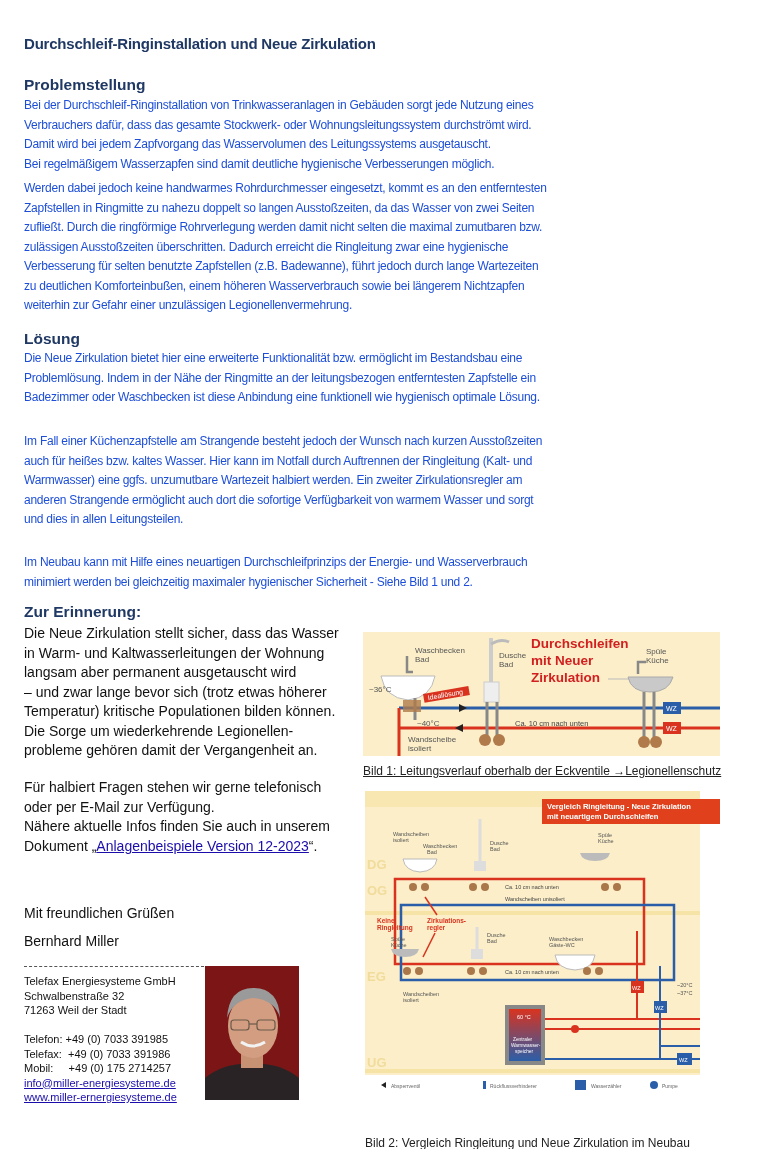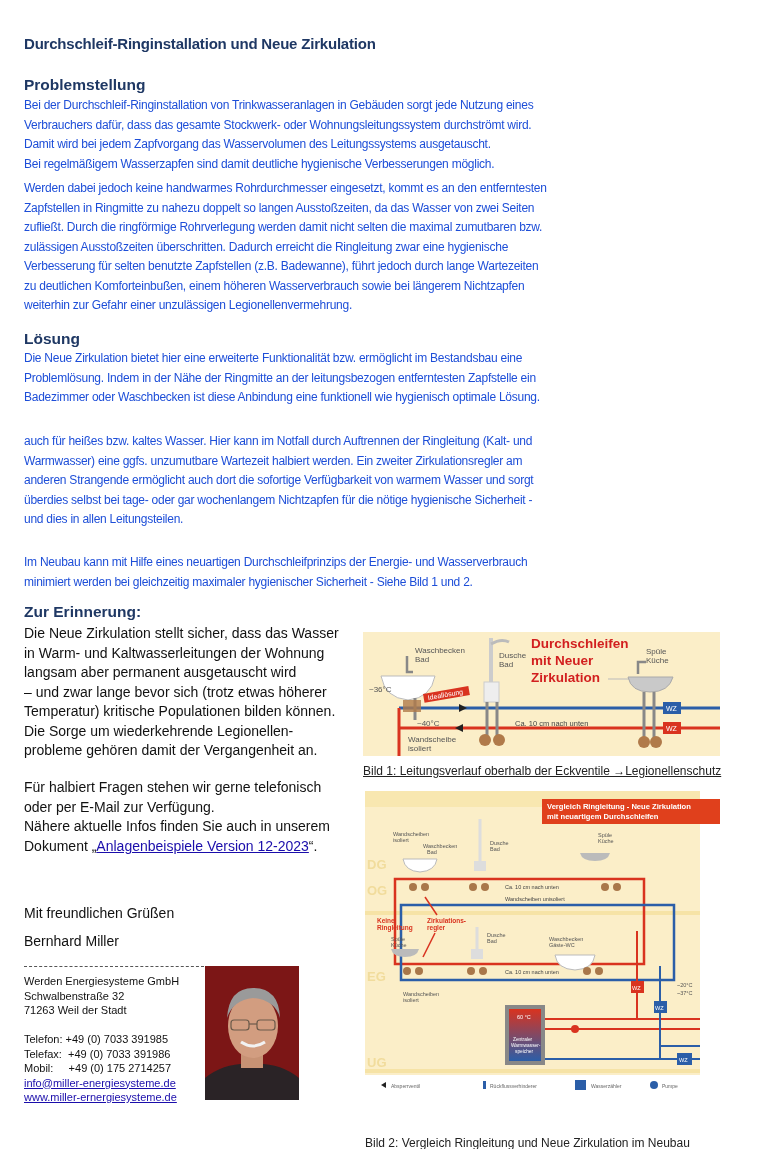--- a/index.html
+++ b/index.html
@@ -46,24 +46,24 @@
     <span>weiterhin zur Gefahr einer unzulässigen Legionellenvermehrung.</span>
   </div>
 
   <div class="h" style="top:330px;">Lösung</div>
   <div class="para" style="top:349px;">
     <span>Die Neue Zirkulation bietet hier eine erweiterte Funktionalität bzw. ermöglicht im Bestandsbau eine</span>
     <span>Problemlösung. Indem in der Nähe der Ringmitte an der leitungsbezogen entferntesten Zapfstelle ein</span>
     <span>Badezimmer oder Waschbecken ist diese Anbindung eine funktionell wie hygienisch optimale Lösung.</span>
   </div>
   <div class="para" style="top:432px;">
+    <span>Im Fall einer Küchenzapfstelle am Strangende besteht jedoch der Wunsch nach kurzen Ausstoßzeiten</span>
     <span>auch für heißes bzw. kaltes Wasser. Hier kann im Notfall durch Auftrennen der Ringleitung (Kalt- und</span>
     <span>Warmwasser) eine ggfs. unzumutbare Wartezeit halbiert werden. Ein zweiter Zirkulationsregler am</span>
     <span>anderen Strangende ermöglicht auch dort die sofortige Verfügbarkeit von warmem Wasser und sorgt</span>
-    <span>überdies selbst bei tage- oder gar wochenlangem Nichtzapfen für die nötige hygienische Sicherheit -</span>
     <span>und dies in allen Leitungsteilen.</span>
   </div>
   <div class="para" style="top:553px;">
     <span>Im Neubau kann mit Hilfe eines neuartigen Durchschleifprinzips der Energie- und Wasserverbrauch</span>
     <span>minimiert werden bei gleichzeitig maximaler hygienischer Sicherheit - Siehe Bild 1 und 2.</span>
   </div>
 
   <div class="h" style="top:603px;">Zur Erinnerung:</div>
   <div class="left-col" style="top:624px;">
     <span>Die Neue Zirkulation stellt sicher, dass das Wasser</span>
@@ -80,21 +80,21 @@
     <span>oder per E-Mail zur Verfügung.</span>
     <span>Nähere aktuelle Infos finden Sie auch in unserem</span>
     <span><span style="display:inline">Dokument „</span><a class="link" href="#">Anlagenbeispiele Version 12-2023</a><span style="display:inline">“.</span></span>
   </div>
 
   <div class="left-col" style="top:904px;">Mit freundlichen Grüßen</div>
   <div class="left-col" style="top:932px;">Bernhard Miller</div>
 
   <div class="sig-line"></div>
   <div class="addr">
-    <span>Werden Energiesysteme GmbH</span>
+    <span>Telefax Energiesysteme GmbH</span>
     <span>Schwalbenstraße 32</span>
     <span>71263 Weil der Stadt</span>
     <span style="height:14.5px"></span>
     <span style="white-space:pre">Telefon: +49 (0) 7033 391985</span>
     <span style="white-space:pre">Telefax:  +49 (0) 7033 391986</span>
     <span style="white-space:pre">Mobil:     +49 (0) 175 2714257</span>
     <a class="link" style="display:block" href="#">info@miller-energiesysteme.de</a>
     <a class="link" style="display:block" href="#">www.miller-ernergiesysteme.de</a>
   </div>
 

